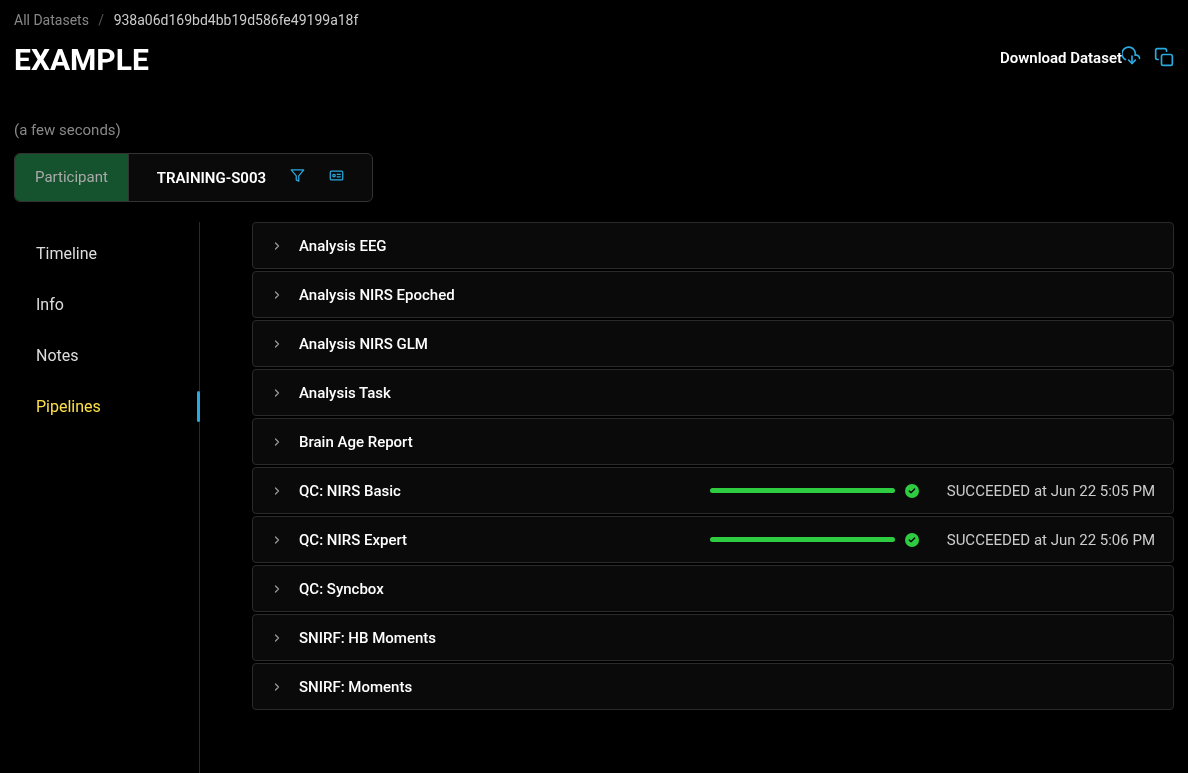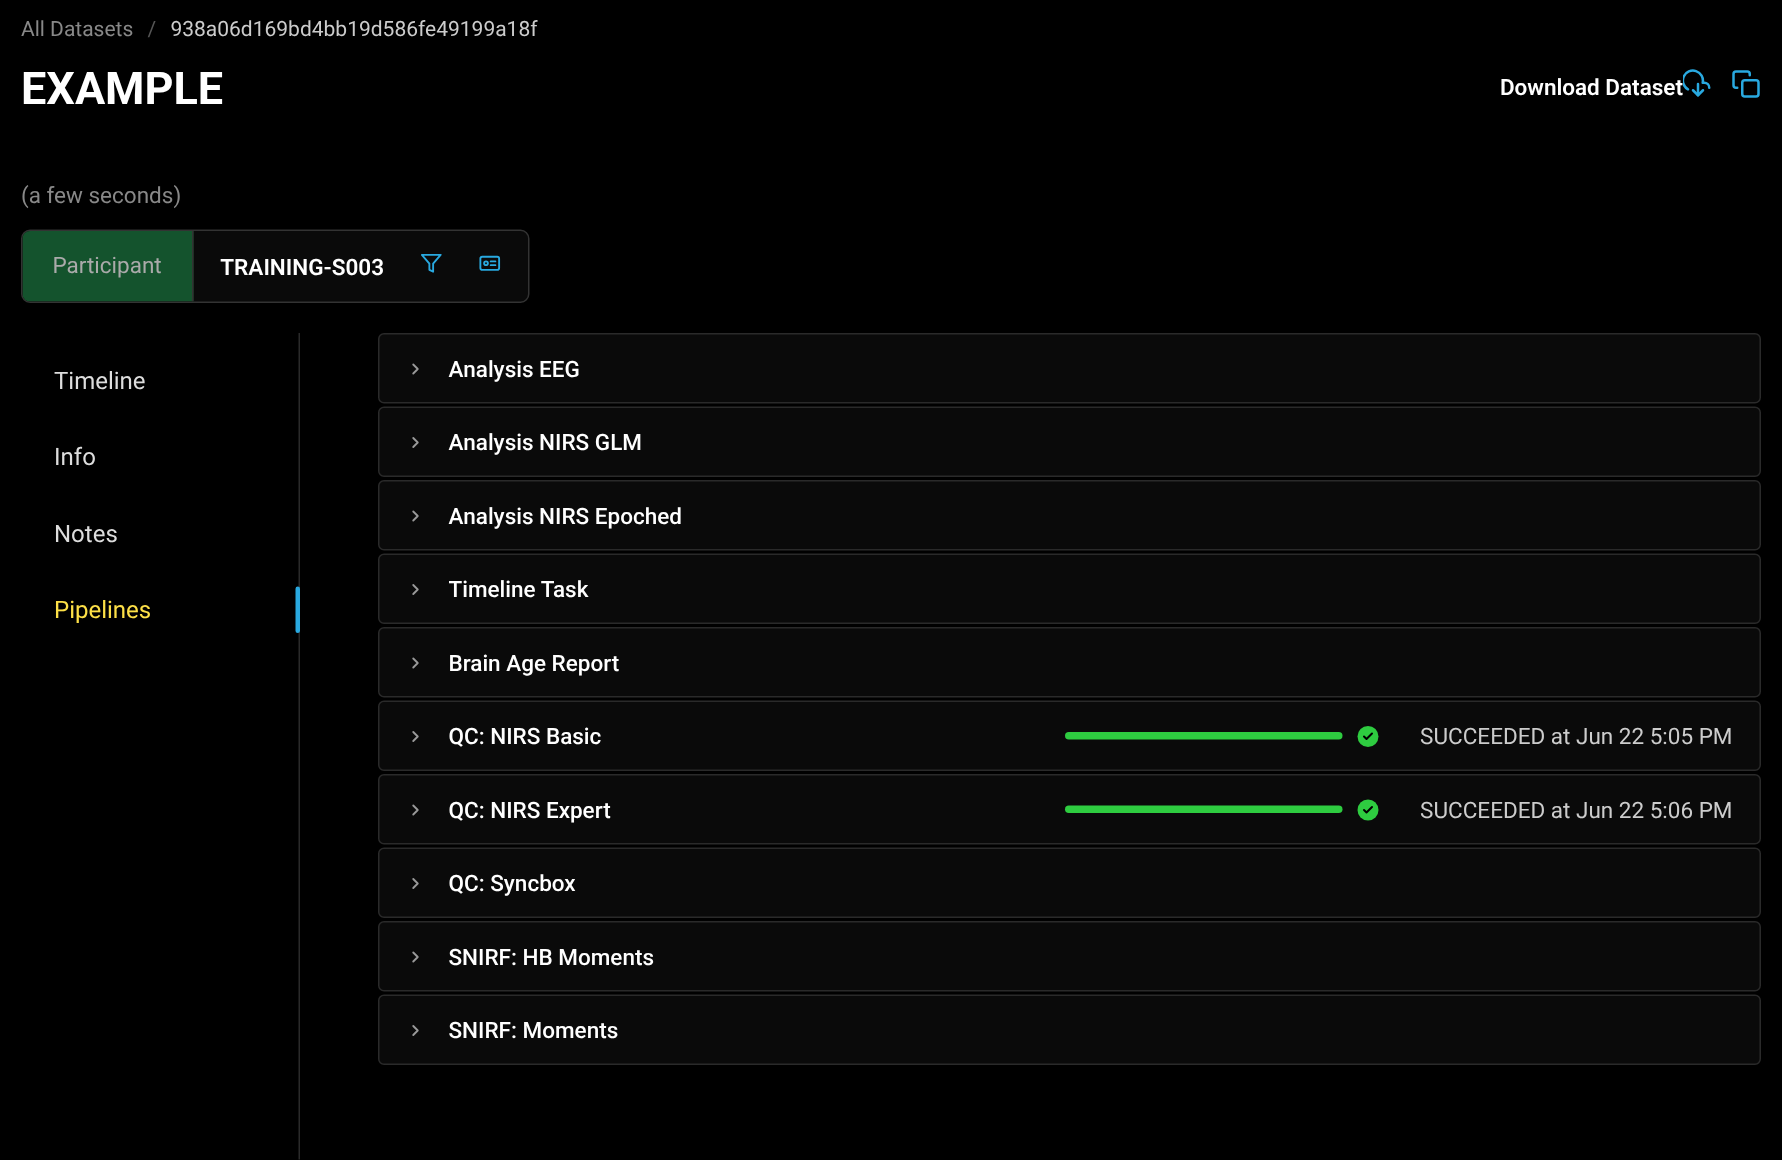--- a/index.html
+++ b/index.html
@@ -82,21 +82,21 @@
       background: #0a0a0a;
     }
     .pill-left {
       padding: 14px 20px;
       color: #aaa;
       background: #14532d;
       border-right: 1px solid #333;
       font-size: 15px;
     }
     .pill-right {
-      padding: 14px 18px;
+      padding: 14px 28px;
       color: #fff;
       font-weight: 600;
       font-size: 15px;
       display: flex;
       align-items: center;
       gap: 24px;
     }
     .pill-right svg {
       stroke: #29a9e0;
     }
@@ -268,37 +268,37 @@
           </svg>
         </span>
         <span class="pipeline-name">Analysis EEG</span>
       </div>
       <div class="pipeline-row">
         <span class="pipeline-chevron">
           <svg width="12" height="12" viewBox="0 0 24 24" fill="none" stroke="#999" stroke-width="2.5" stroke-linecap="round" stroke-linejoin="round">
             <polyline points="9 18 15 12 9 6"></polyline>
           </svg>
         </span>
+        <span class="pipeline-name">Analysis NIRS Epoched</span>
+      </div>
+      <div class="pipeline-row">
+        <span class="pipeline-chevron">
+          <svg width="12" height="12" viewBox="0 0 24 24" fill="none" stroke="#999" stroke-width="2.5" stroke-linecap="round" stroke-linejoin="round">
+            <polyline points="9 18 15 12 9 6"></polyline>
+          </svg>
+        </span>
         <span class="pipeline-name">Analysis NIRS GLM</span>
       </div>
       <div class="pipeline-row">
         <span class="pipeline-chevron">
           <svg width="12" height="12" viewBox="0 0 24 24" fill="none" stroke="#999" stroke-width="2.5" stroke-linecap="round" stroke-linejoin="round">
             <polyline points="9 18 15 12 9 6"></polyline>
           </svg>
         </span>
-        <span class="pipeline-name">Analysis NIRS Epoched</span>
-      </div>
-      <div class="pipeline-row">
-        <span class="pipeline-chevron">
-          <svg width="12" height="12" viewBox="0 0 24 24" fill="none" stroke="#999" stroke-width="2.5" stroke-linecap="round" stroke-linejoin="round">
-            <polyline points="9 18 15 12 9 6"></polyline>
-          </svg>
-        </span>
-        <span class="pipeline-name">Timeline Task</span>
+        <span class="pipeline-name">Analysis Task</span>
       </div>
       <div class="pipeline-row">
         <span class="pipeline-chevron">
           <svg width="12" height="12" viewBox="0 0 24 24" fill="none" stroke="#999" stroke-width="2.5" stroke-linecap="round" stroke-linejoin="round">
             <polyline points="9 18 15 12 9 6"></polyline>
           </svg>
         </span>
         <span class="pipeline-name">Brain Age Report</span>
       </div>
       <div class="pipeline-row">

